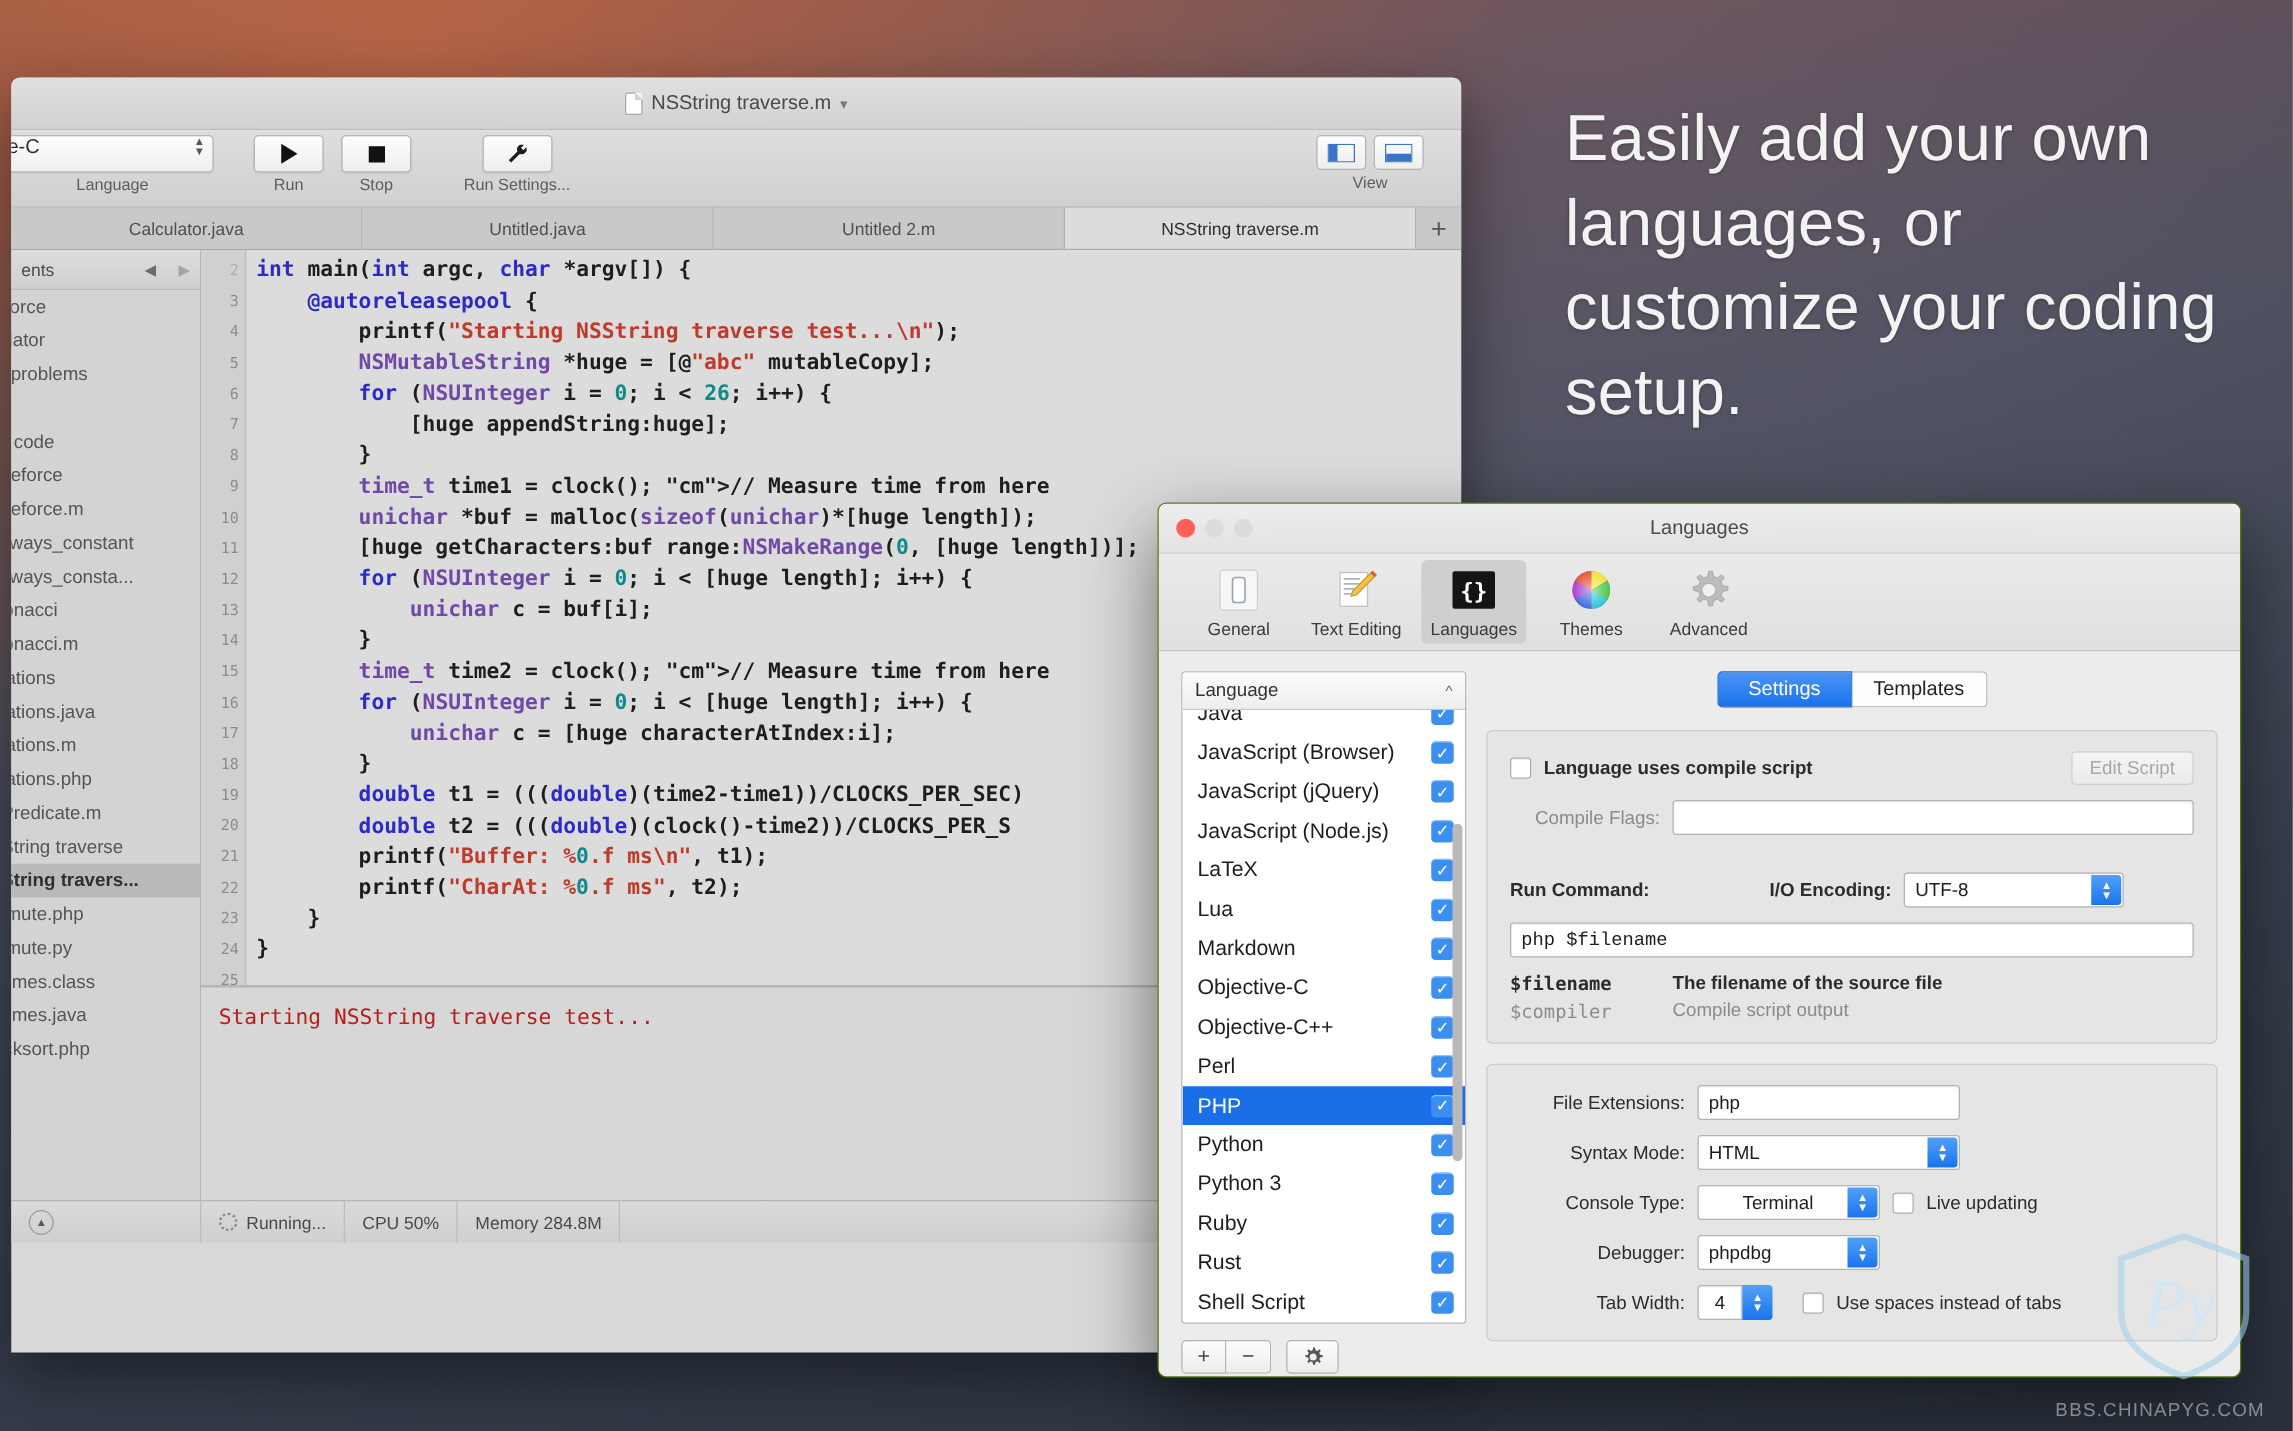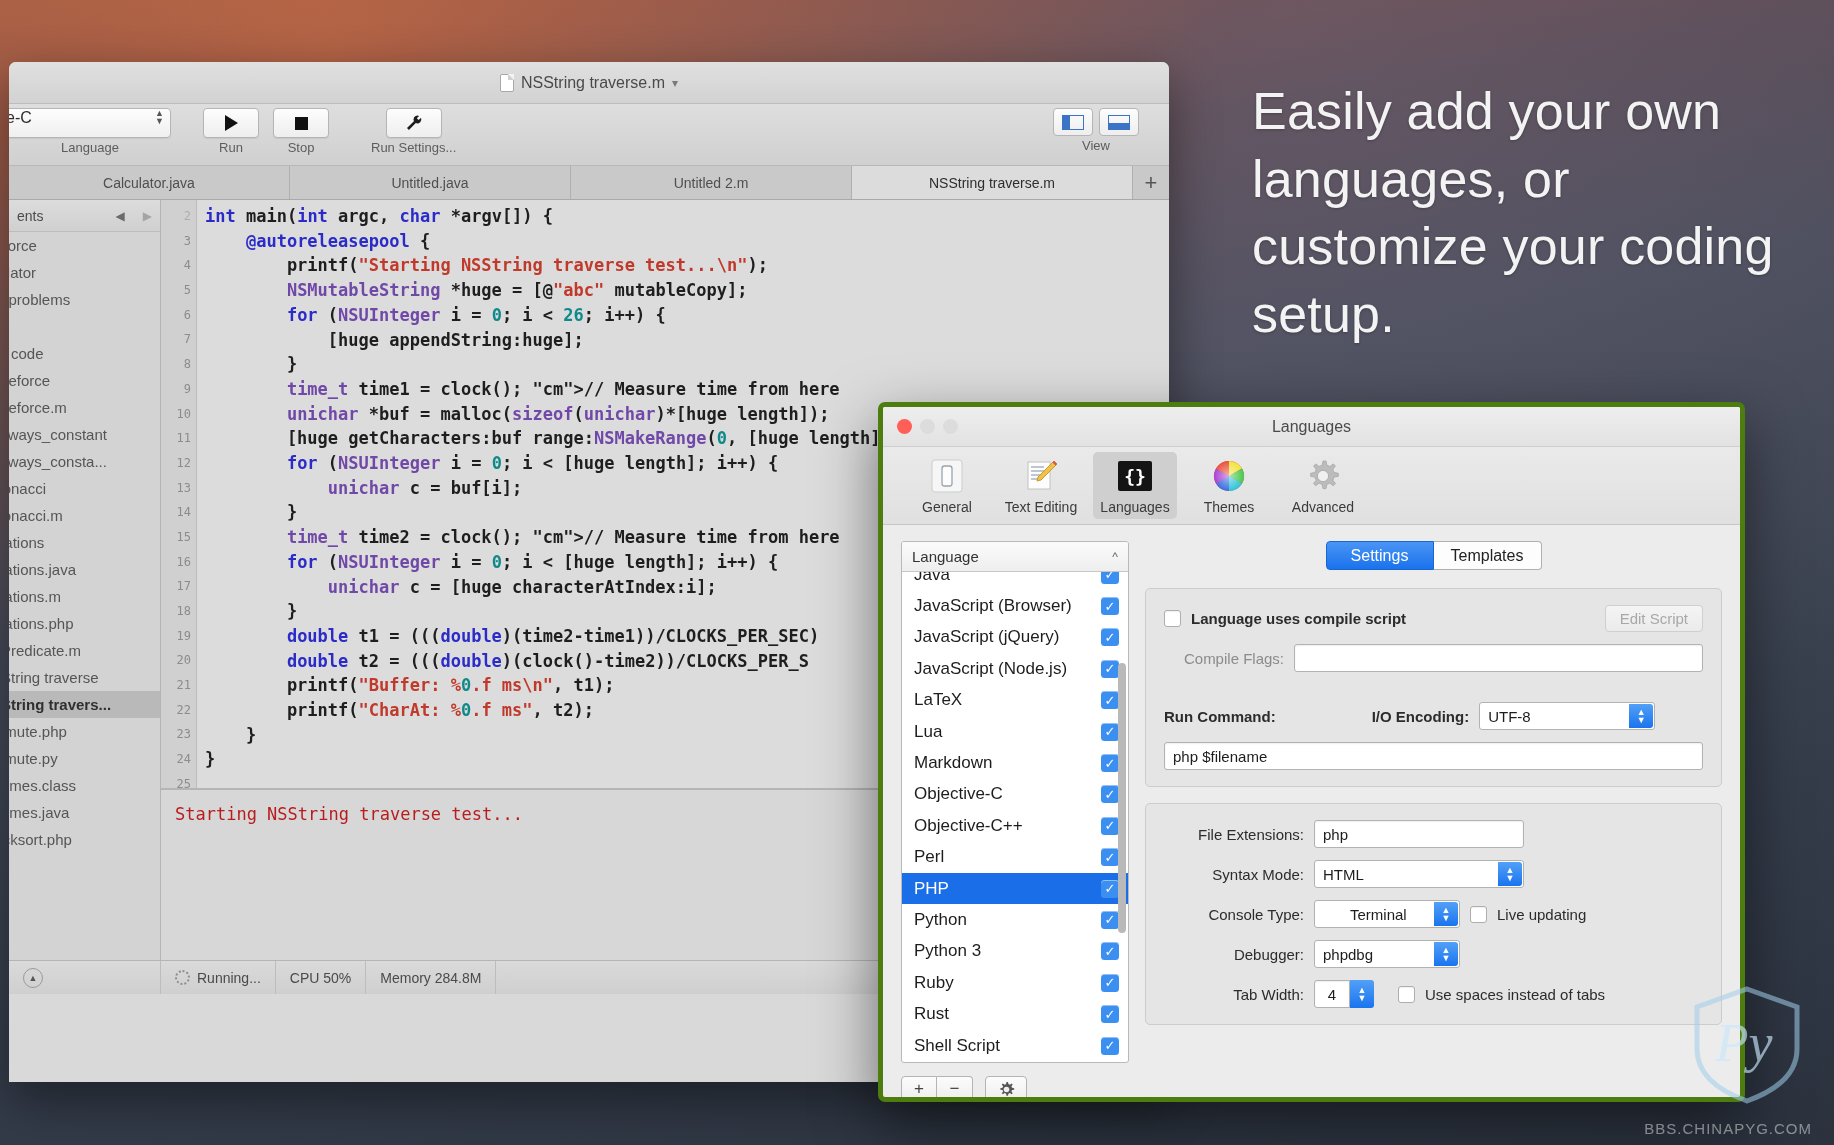--- a/index.html
+++ b/index.html
@@ -142,25 +142,25 @@
     display: flex; align-items: center; font-size: 14px; color: #4a4a4a;
   }
   .sb-cell { padding: 0 14px; height:100%; display:flex; align-items:center; gap:7px; border-right: 1px solid #bdbdbd;}
   .sb-cell.grow { flex:1; border-right: 1px solid #bdbdbd;}
   .eject { width:20px;height:20px;border-radius:50%;border:1px solid #9a9a9a;display:flex;align-items:center;justify-content:center;font-size:9px;color:#555;}
   .spinner { width:15px;height:15px;border-radius:50%;border:2px dotted #8d8d8d;}
   .fn-badge { width:19px;height:19px;border-radius:3px;background:#7fd79b;color:#17632f;display:flex;align-items:center;justify-content:center;font-style:italic;font-size:12px;font-weight:bold;}
 
   
   #prefs-window {
-    position: absolute; left: 878px; top: 402px; width: 867px; height: 700px;
+    position: absolute; left: 926px; top: 402px; width: 867px; height: 700px;
     background: #ececec; border-radius: 7px;
     box-shadow: 0 22px 60px rgba(0,0,0,.5);
     overflow: hidden; z-index: 30;
-    border: 5px solid #4d7c0f;
+    border: 1px solid #4d7c0f;
   }
   .pf-titlebar {
     height: 40px; background: linear-gradient(#eeeeee,#e2e2e2);
     display: flex; align-items: center; padding: 0 14px; position: relative;
     border-bottom: 1px solid #cfcfcf;
   }
   .traffic { display: flex; gap: 8px; }
   .tl { width: 15px; height: 15px; border-radius: 50%; }
   .tl.red { background: #ff5f57; }
   .tl.dim { background: #dcdcdc; }
@@ -248,21 +248,21 @@
   }
   .btn-disabled {
     padding: 4px 14px; border-radius: 4px; font-size: 15px; color: #a8a8a8;
     background: linear-gradient(#f4f4f4,#ebebeb); border: 1px solid #cfcfcf; margin-left:auto;
   }
   .tfield {
     background: #fff; border: 1px solid #b2b2b2; border-radius: 3px;
     height: 28px; display: flex; align-items: center; padding: 0 8px;
     font-size: 15px; color: #1d1d1d; box-shadow: inset 0 1px 2px rgba(0,0,0,.07);
   }
-  .tfield.mono { font-family: Liberation Sans, sans-serif; font-size: 15px; }
+  .tfield.mono { font-family: Liberation Mono, monospace; font-size: 15px; }
   .popup {
     background: #fff; border: 1px solid #b2b2b2; border-radius: 3px;
     height: 28px; display: flex; align-items: center; padding: 0 34px 0 8px;
     font-size: 15px; color: #1d1d1d; position: relative;
   }
   .pop-arrow {
     position: absolute; right: 1px; top: 1px; bottom: 1px; width: 24px;
     background: linear-gradient(#52a0f7,#1a74ee); border-radius: 0 3px 3px 0;
     display: flex; flex-direction: column; align-items: center; justify-content: center;
     color: #fff; font-size: 9px; line-height: 8px;
@@ -678,20 +678,26 @@
           <span class="lbl bold">Run Command:</span>
           <span class="lbl bold" style="margin-left:86px;">I/O Encoding:</span>
           <span class="popup" style="width:176px;">
             <span>UTF-8</span>
             <span class="pop-arrow">▲<br>▼</span>
           </span>
         </div>
         <div class="row">
           <span class="tfield mono" style="flex:1;">php $filename</span>
         </div>
+        <div class="hint-grid">
+          <span class="lbl bold" style="font-family:'DejaVu Sans Mono',monospace;">$filename</span>
+          <span class="lbl bold">The filename of the source file</span>
+          <span class="lbl dim" style="font-family:'DejaVu Sans Mono',monospace;">$compiler</span>
+          <span class="lbl dim">Compile script output</span>
+        </div>
       </div>
 
       <div class="panel">
         <div class="row">
           <span class="lbl" style="width:140px;text-align:right;">File Extensions:</span>
           <span class="tfield" style="width:210px;">php</span>
         </div>
         <div class="row">
           <span class="lbl" style="width:140px;text-align:right;">Syntax Mode:</span>
           <span class="popup" style="width:210px;">

